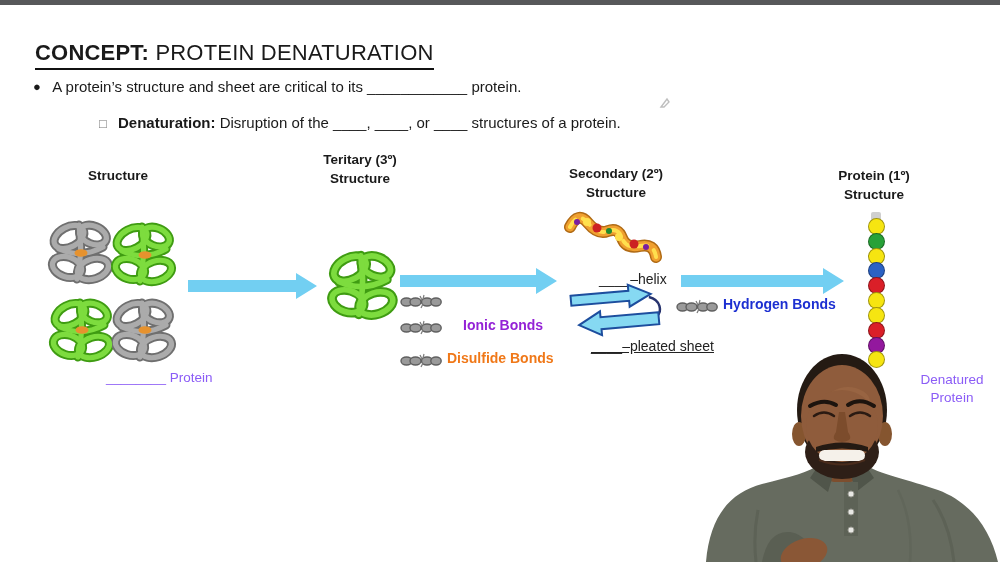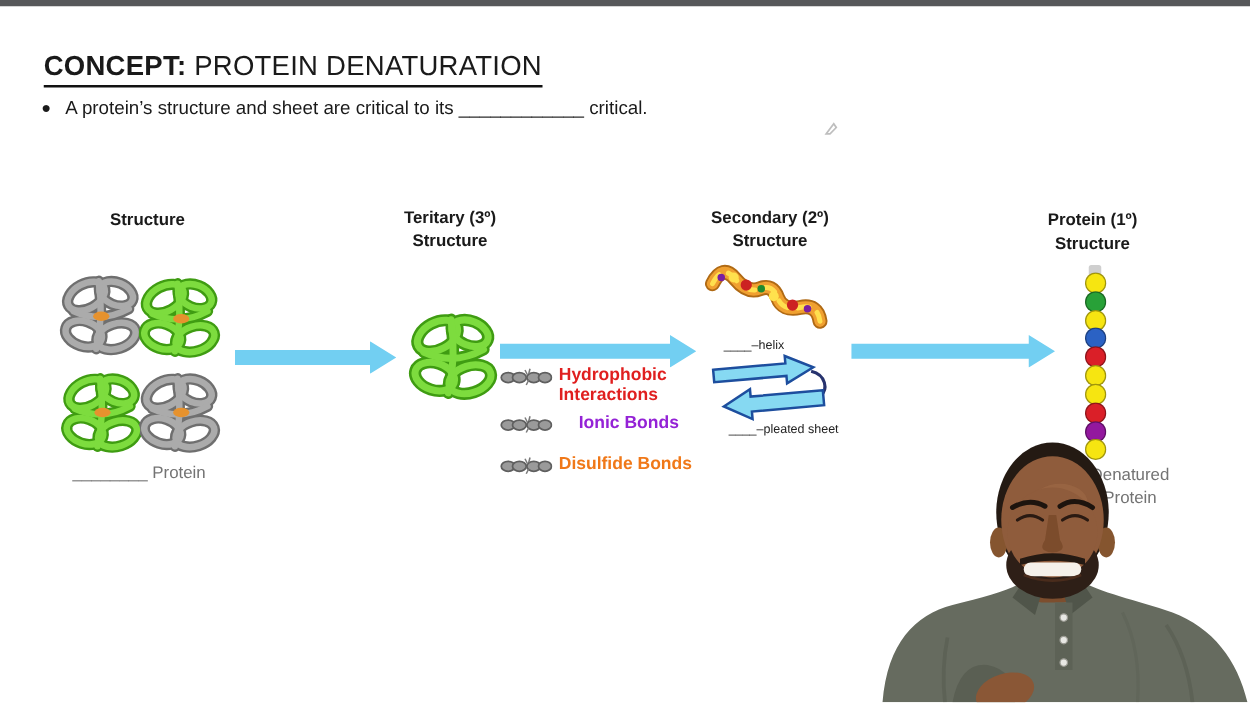--- a/index.html
+++ b/index.html
@@ -18,22 +18,22 @@
   .bullet-line{left:33px;top:78px;font-size:15px;}
   .bullet-line .dot{font-size:13px;vertical-align:1px;margin-right:8px;}
   .def-line{left:99px;top:114px;font-size:15px;}
   .def-line .sq{color:#777;margin-right:7px;font-size:13px;}
   .def-line .term{font-weight:bold;}
   
   .cursor-icon{left:659px;top:97px;width:12px;height:12px;opacity:.55;}
   
   .col-head{width:170px;text-align:center;font-weight:bold;font-size:13.5px;line-height:19px;}
   
-  .caption{font-size:13.5px;color:#737373;}
-  .small-label{font-size:10px;color:#222;}
+  .caption{font-size:13.5px;color:#8b5cf6;margin-left:48px;}
+  .small-label{font-size:14px;color:#222;margin-left:20px;}
   
   .bond-list{width:190px;}
   .bond-row{display:flex;align-items:flex-start;gap:5px;}
   .bond-row:nth-child(1){margin-bottom:7px;}
   .bond-row:nth-child(2){margin-bottom:14px;}
   .bond-label{font-weight:bold;font-size:14px;line-height:15.5px;max-width:122px;display:inline-block;}
   .chain-wrap{flex:0 0 auto;margin-top:1px;line-height:0;}
   
   .bead-chain{display:flex;flex-direction:column;align-items:center;}
   .bead{width:17px;height:17px;border-radius:50%;border:1.5px solid rgba(0,0,0,.35);
@@ -56,32 +56,37 @@
 
   <div class="abs title-line">
     <span class="b">CONCEPT:</span>
     <span>PROTEIN DENATURATION</span>
   </div>
 
   <div class="abs bullet-line">
     <span class="dot">●</span>
     <span>A protein’s structure and sheet are critical to its</span>
     <span>____________</span>
-    <span>critical.</span>
-  </div>
-
+    <span>protein.</span>
+  </div>
+
+  <div class="abs def-line">
+    <span class="sq">□</span>
+    <span class="term">Denaturation:</span>
+    <span>Disruption of the ____, ____, or ____ structures of a protein.</span>
+  </div>
 
   <svg class="abs cursor-icon" viewBox="0 0 12 12">
     <path d="M2,10 L8,2 L10,5 L5,10 Z" fill="none" stroke="#8a8a8a" stroke-width="1.4"></path>
   </svg>
 
   <div class="abs col-head" style="left:33px;top:166px;">
     <div>Structure</div>
   </div>
-  <div class="abs col-head" style="left:275px;top:164px;">
+  <div class="abs col-head" style="left:275px;top:150px;">
     <div>Teritary (3º)</div>
     <div>Structure</div>
   </div>
   <div class="abs col-head" style="left:531px;top:164px;">
     <div>Secondary (2º)</div>
     <div>Structure</div>
   </div>
   <div class="abs col-head" style="left:789px;top:166px;">
     <div>Protein (1º)</div>
     <div>Structure</div>
@@ -154,21 +159,20 @@
               <ellipse cx="15.5" cy="9" rx="5.5" ry="4"></ellipse>
               <ellipse cx="27" cy="9" rx="5.5" ry="4"></ellipse>
               <ellipse cx="36" cy="9" rx="5.2" ry="4"></ellipse>
             </g>
             <g stroke="#7a7a7a" stroke-width="1.2">
               <line x1="20" y1="3" x2="22" y2="7"></line>
               <line x1="24" y1="2" x2="23" y2="6"></line>
               <line x1="21" y1="15" x2="23" y2="11"></line>
             </g>
           </svg></span>
-        <span class="bond-label" style="color: rgb(224, 31, 31);">Hydrophobic Interactions</span>
       </div>
       <div class="bond-row">
         <span class="chain-wrap"><svg width="42" height="18" viewBox="0 0 42 18">
             <g fill="#9a9a9a" stroke="#5f5f5f" stroke-width="1.4">
               <ellipse cx="6.5" cy="9" rx="5.5" ry="4"></ellipse>
               <ellipse cx="15.5" cy="9" rx="5.5" ry="4"></ellipse>
               <ellipse cx="27" cy="9" rx="5.5" ry="4"></ellipse>
               <ellipse cx="36" cy="9" rx="5.2" ry="4"></ellipse>
             </g>
             <g stroke="#7a7a7a" stroke-width="1.2">
@@ -209,26 +213,44 @@
     <circle cx="71" cy="33" r="4.5" fill="#cc2222"></circle>
     <circle cx="83" cy="36" r="3" fill="#7a1fa0"></circle>
   </svg>
   <div class="abs small-label" style="left:579px;top:271px;">____–helix</div>
 
   <svg class="abs sheet-tilt" style="left:566px;top:284px;" width="98" height="54" viewBox="0 0 98 54">
     <path d="M84,16 C96,20 96,32 90,36" fill="none" stroke="#27336e" stroke-width="2.5"></path>
     <polygon points="6,8 64,8 64,2 86,13 64,24 64,18 6,18" fill="#86d9f2" stroke="#1d4e9e" stroke-width="2"></polygon>
     <polygon points="92,32 34,32 34,26 12,38 34,50 34,44 92,44" fill="#86d9f2" stroke="#1d4e9e" stroke-width="2"></polygon>
   </svg>
-  <div class="abs small-label" style="left:583px;top:338px;">____–pleated sheet</div>
+  <div class="abs small-label" style="left:571px;top:338px;text-decoration:underline;">____–pleated sheet</div>
 
   <svg class="abs" style="left:681px;top:268px;" width="164" height="26" viewBox="0 0 164 26">
     <polygon points="0,7 142,7 142,0 163,13 142,26 142,19 0,19" fill="#72cff2"></polygon>
   </svg>
 
+  <div class="abs bond-list" style="left:676px;top:297px;" id="secondary-bonds">
+      <div class="bond-row">
+        <span class="chain-wrap"><svg width="42" height="18" viewBox="0 0 42 18">
+            <g fill="#9a9a9a" stroke="#5f5f5f" stroke-width="1.4">
+              <ellipse cx="6.5" cy="9" rx="5.5" ry="4"></ellipse>
+              <ellipse cx="15.5" cy="9" rx="5.5" ry="4"></ellipse>
+              <ellipse cx="27" cy="9" rx="5.5" ry="4"></ellipse>
+              <ellipse cx="36" cy="9" rx="5.2" ry="4"></ellipse>
+            </g>
+            <g stroke="#7a7a7a" stroke-width="1.2">
+              <line x1="20" y1="3" x2="22" y2="7"></line>
+              <line x1="24" y1="2" x2="23" y2="6"></line>
+              <line x1="21" y1="15" x2="23" y2="11"></line>
+            </g>
+          </svg></span>
+        <span class="bond-label" style="color: rgb(28, 47, 209);">Hydrogen Bonds</span>
+      </div>
+    </div>
 
   <div class="abs bead-link"></div>
   <div class="abs bead-chain" style="left:868px;top:218px;">
       <div class="bead" style="background: rgb(246, 229, 17);"></div>
       <div class="bead" style="background: rgb(40, 161, 56);"></div>
       <div class="bead" style="background: rgb(246, 229, 17);"></div>
       <div class="bead" style="background: rgb(43, 98, 196);"></div>
       <div class="bead" style="background: rgb(218, 31, 40);"></div>
       <div class="bead" style="background: rgb(246, 229, 17);"></div>
       <div class="bead" style="background: rgb(246, 229, 17);"></div>

